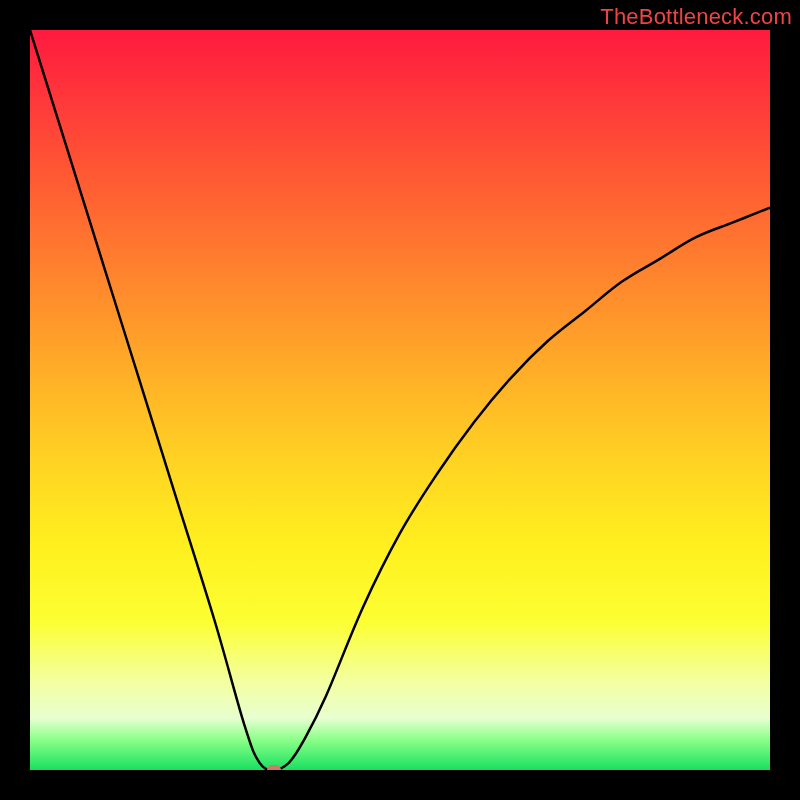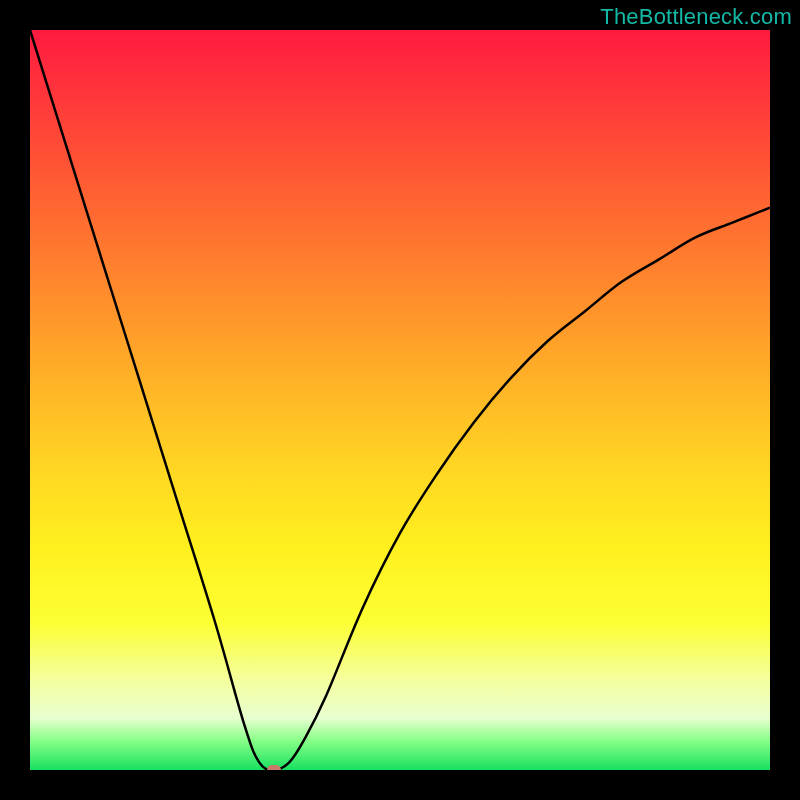--- a/index.html
+++ b/index.html
@@ -48,21 +48,21 @@
     width: 14px;
     height: 10px;
     background: #cc7a6a;
     border-radius: 6px;
     transform: translate(-50%, -50%);
   }
   .watermark {
     position: absolute;
     top: 4px;
     right: 8px;
-    color: #14b8a6;
+    color: #ef4444;
     font-family: Arial, Helvetica, sans-serif;
     font-size: 22px;
     font-weight: 400;
     letter-spacing: 0.2px;
     text-align: right;
   }
 </style>
 </head>
 <body>
 

